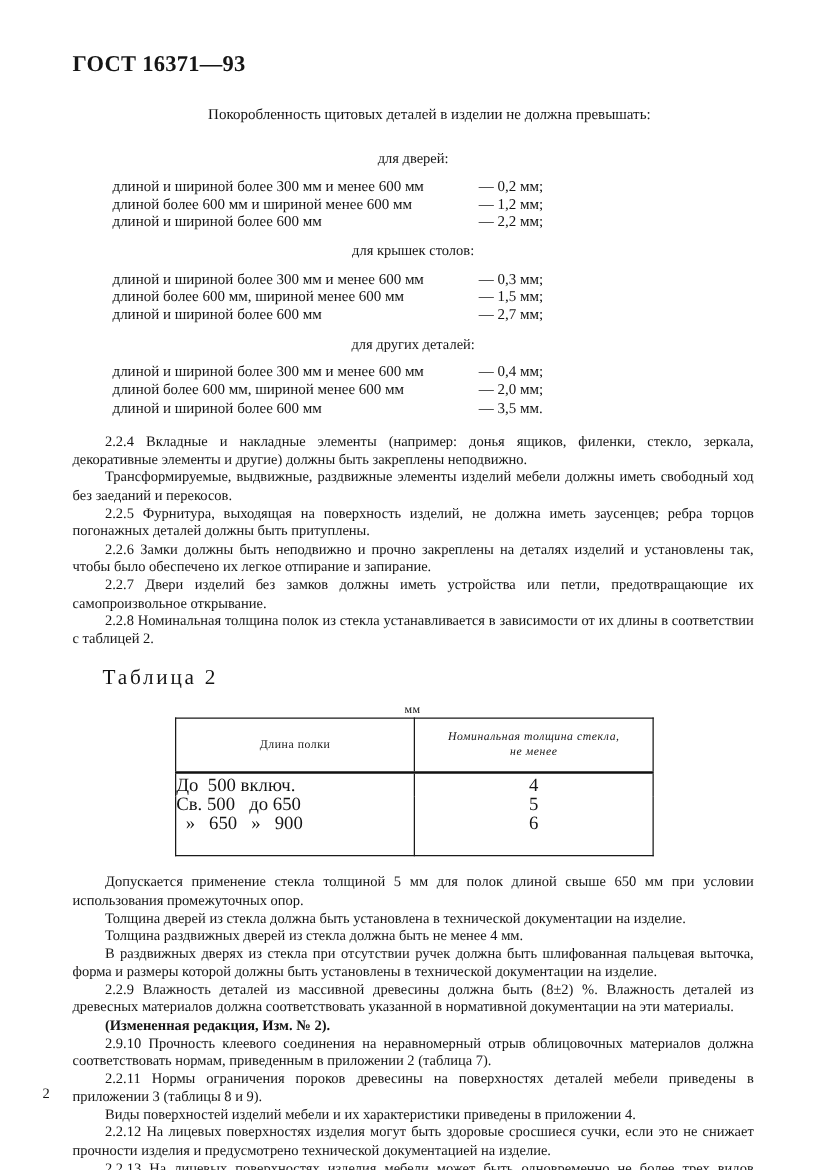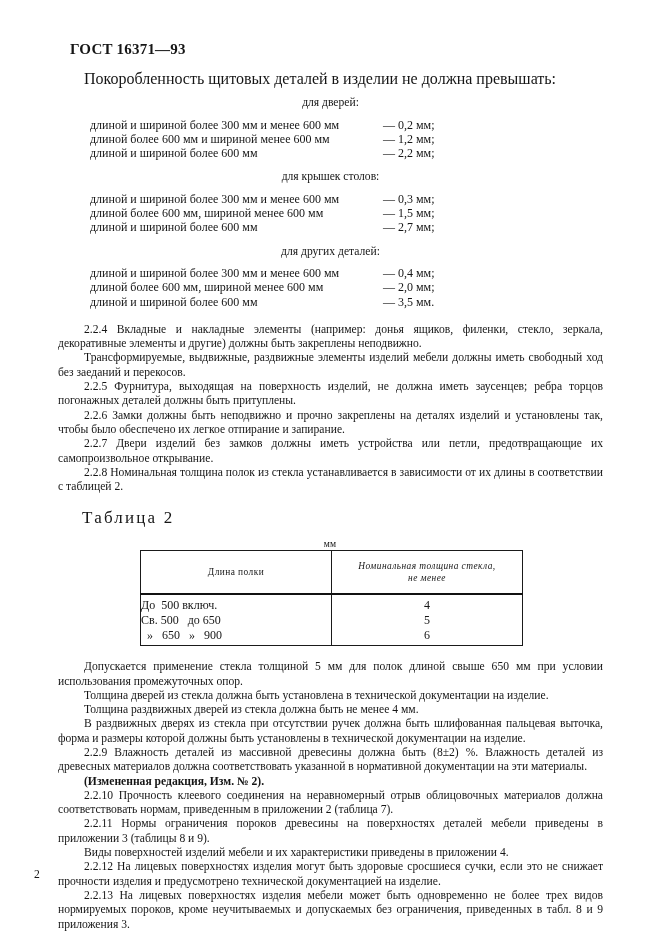--- a/index.html
+++ b/index.html
@@ -21,25 +21,24 @@
     width: 661px;
     height: 936px;
     box-sizing: border-box;
   }
 
   
   .doc-header {
     position: absolute;
     top: 41px;
     left: 58px;
-    font-size: 15px;
+    font-size: 18px;
     font-weight: bold;
     letter-spacing: 0.2px;
     white-space: nowrap;
-    margin-left: 12px;
   }
 
   
   .content {
     position: absolute;
     top: 72px;
     left: 58px;
     width: 545px;
   }
 
@@ -48,24 +47,25 @@
     font-size: 11.6px;
     line-height: 14.3px;
     text-align: justify;
     text-indent: 26px;
     hyphens: manual;
   }
   p.para.bold {
     font-weight: bold;
   }
   p.lead {
-    margin: 0;
-    font-size: 16px;
+    margin: 12px;
+    font-size: 12px;
     line-height: 14.3px;
     text-indent: 26px;
+    text-align: center;
   }
 
   .centered {
     margin: 0;
     font-size: 11.6px;
     line-height: 14.3px;
     text-align: center;
     text-indent: 0;
   }
 
@@ -136,26 +136,26 @@
     text-align: center;
     font-size: 9.4px;
     line-height: 12px;
     letter-spacing: 0.45px;
   }
   table.gost thead th.c1 { width: 190px; }
   table.gost thead th.c2 { width: 190px; font-style: italic; }
   table.gost tbody td {
     border-top: none;
     border-bottom: none;
-    font-size: 12px;
+    font-size: 15px;
     line-height: 14.6px;
     height: 14.6px;
   }
   table.gost tbody tr:first-child td { padding-top: 3px; }
-  table.gost tbody tr:last-child td  { padding-bottom: 3px; }
+  table.gost tbody tr:last-child td  { padding-bottom: 18px; }
   table.gost tbody tr:last-child td.left,
   table.gost tbody tr:last-child td.right { border-bottom: 1px solid #1a1a1a; }
 
   td.left  { text-align: left;  padding-left: 14px; white-space: pre; }
   td.right { text-align: center; }
 
   
   .page-number {
     position: absolute;
     left: 34px;
@@ -271,21 +271,21 @@
     </div>
 
     <div class="gap-l"></div>
 
     <p class="para">Допускается применение стекла толщиной 5 мм для полок длиной свыше 650 мм при условии использования промежуточных опор.</p>
     <p class="para">Толщина дверей из стекла должна быть установлена в технической документации на изделие.</p>
     <p class="para">Толщина раздвижных дверей из стекла должна быть не менее 4 мм.</p>
     <p class="para">В раздвижных дверях из стекла при отсутствии ручек должна быть шлифованная пальцевая выточка, форма и размеры которой должны быть установлены в технической документации на изделие.</p>
     <p class="para">2.2.9  Влажность деталей из массивной древесины должна быть (8±2) %. Влажность деталей из древесных материалов должна соответствовать указанной в нормативной документации на эти материалы.</p>
     <p class="para bold">(Измененная редакция, Изм. № 2).</p>
-    <p class="para">2.2.10  Прочность клеевого соединения на неравномерный отрыв облицовочных материалов должна соответствовать нормам, приведенным в приложении 2 (таблица 7).</p>
+    <p class="para">2.9.10  Прочность клеевого соединения на неравномерный отрыв облицовочных материалов должна соответствовать нормам, приведенным в приложении 2 (таблица 7).</p>
     <p class="para">2.2.11  Нормы ограничения пороков древесины на поверхностях деталей мебели приведены в приложении 3 (таблицы 8 и 9).</p>
     <p class="para">Виды поверхностей изделий мебели и их характеристики приведены в приложении 4.</p>
     <p class="para">2.2.12  На лицевых поверхностях изделия могут быть здоровые сросшиеся сучки, если это не снижает прочности изделия и предусмотрено технической документацией на изделие.</p>
     <p class="para">2.2.13  На лицевых поверхностях изделия мебели может быть одновременно не более трех видов нормируемых пороков, кроме неучитываемых и допускаемых без ограничения, приведенных в табл. 8 и 9 приложения 3.</p>
 
   </div>
 
   <div class="page-number">2</div>
 
 </div>

